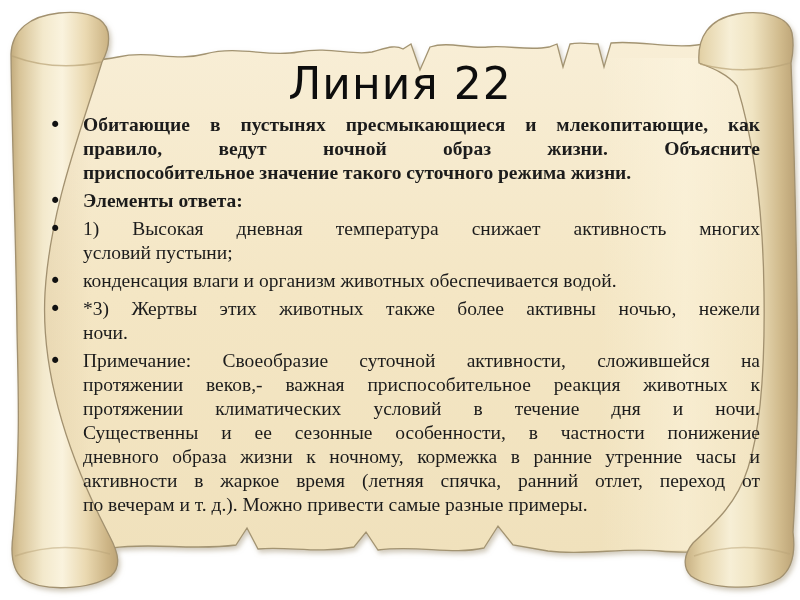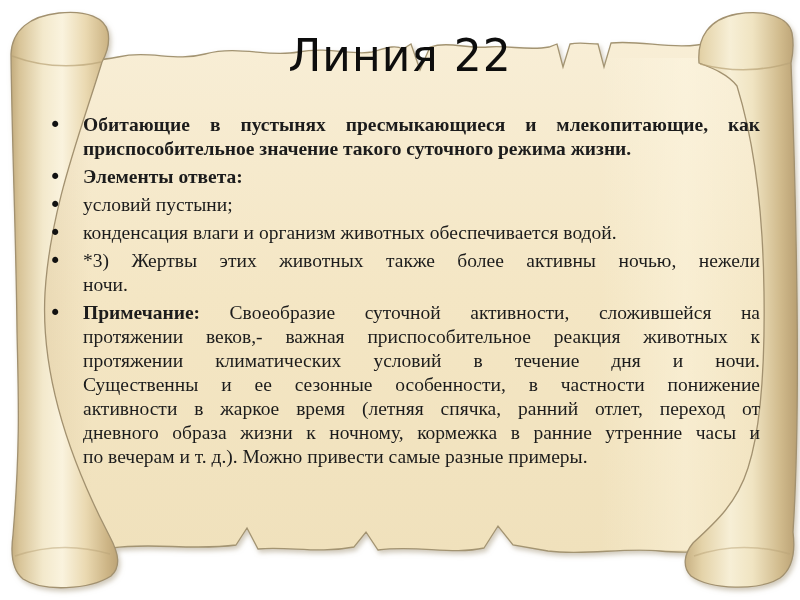--- a/index.html
+++ b/index.html
@@ -3,21 +3,21 @@
 <meta charset="utf-8">
 <style>
   html,body { margin:0; padding:0; background:#ffffff; }
   .slide {
     position:relative; width:800px; height:600px;
     background:#ffffff; overflow:hidden;
     font-family:"Liberation Serif", serif;
   }
   svg.bg { position:absolute; left:0; top:0; width:800px; height:600px; }
   .title {
-    position:absolute; left:0; right:0; top:32px;
+    position:absolute; left:0; right:0; top:60px;
     text-align:center;
     font-family:"DejaVu Sans", sans-serif;
     font-size:44px; font-weight:400; letter-spacing:1px;
     color:#0d0d0d; margin:0; line-height:1.1;
   }
   .bullets {
     position:absolute; left:46px; top:113px; width:714px;
     margin:0; padding:0; list-style:none;
   }
   .bullets li { display:flex; margin:0 0 4px 0; }
@@ -29,21 +29,21 @@
   }
   .btext { flex:1; font-size:19.5px; color:#1c1c1c; }
   .btext.bold { font-weight:bold; }
   .btext.italic { }
   .line {
     line-height:24px;
     text-align:justify;
     text-align-last:justify;
   }
   .line.last { text-align-last:left; }
-  .lead { font-weight:bold; }
+  .lead { font-weight:normal; }
 </style>
 </head>
 <body>
 
 <div class="slide">
 
   <svg class="bg" viewBox="0 0 800 600" aria-hidden="true">
     <defs>
       <linearGradient id="gSheet" x1="0" y1="0" x2="0" y2="1">
         <stop offset="0" stop-color="#f8eed6"></stop>
@@ -135,32 +135,34 @@
     </g>
   </svg>
 
   <h1 class="title">Линия 22</h1>
 
   <ul class="bullets" id="bullets">
       <li>
         <span class="marker">•</span>
         <div class="btext bold">
           <div class="line">Обитающие в пустынях пресмыкающиеся и млекопитающие, как</div>
+          <div class="line">правило, ведут ночной образ жизни. Объясните</div>
           <div class="line last">приспособительное значение такого суточного режима жизни.</div>
         </div>
       </li>
       <li>
         <span class="marker">•</span>
         <div class="btext bold">
           <div class="line last">Элементы ответа:</div>
         </div>
       </li>
       <li>
         <span class="marker">•</span>
         <div class="btext">
+          <div class="line">1) Высокая дневная температура снижает активность многих</div>
           <div class="line last">условий пустыни;</div>
         </div>
       </li>
       <li>
         <span class="marker">•</span>
         <div class="btext">
           <div class="line last">конденсация влаги и организм животных обеспечивается водой.</div>
         </div>
       </li>
       <li>
@@ -170,20 +172,20 @@
           <div class="line last">ночи.</div>
         </div>
       </li>
       <li>
         <span class="marker">•</span>
         <div class="btext">
           <div class="line"><span class="lead">Примечание:</span> Своеобразие суточной активности, сложившейся на</div>
           <div class="line">протяжении веков,- важная приспособительное реакция животных к</div>
           <div class="line">протяжении климатических условий в течение дня и ночи.</div>
           <div class="line">Существенны и ее сезонные особенности, в частности понижение</div>
+          <div class="line">дневного образа жизни к ночному, кормежка в ранние утренние часы и</div>
           <div class="line">активности в жаркое время (летняя спячка, ранний отлет, переход от</div>
-          <div class="line">дневного образа жизни к ночному, кормежка в ранние утренние часы и</div>
           <div class="line last">по вечерам и т. д.). Можно привести самые разные примеры.</div>
         </div>
       </li>
     </ul>
 
 </div>
 
 </body></html>

